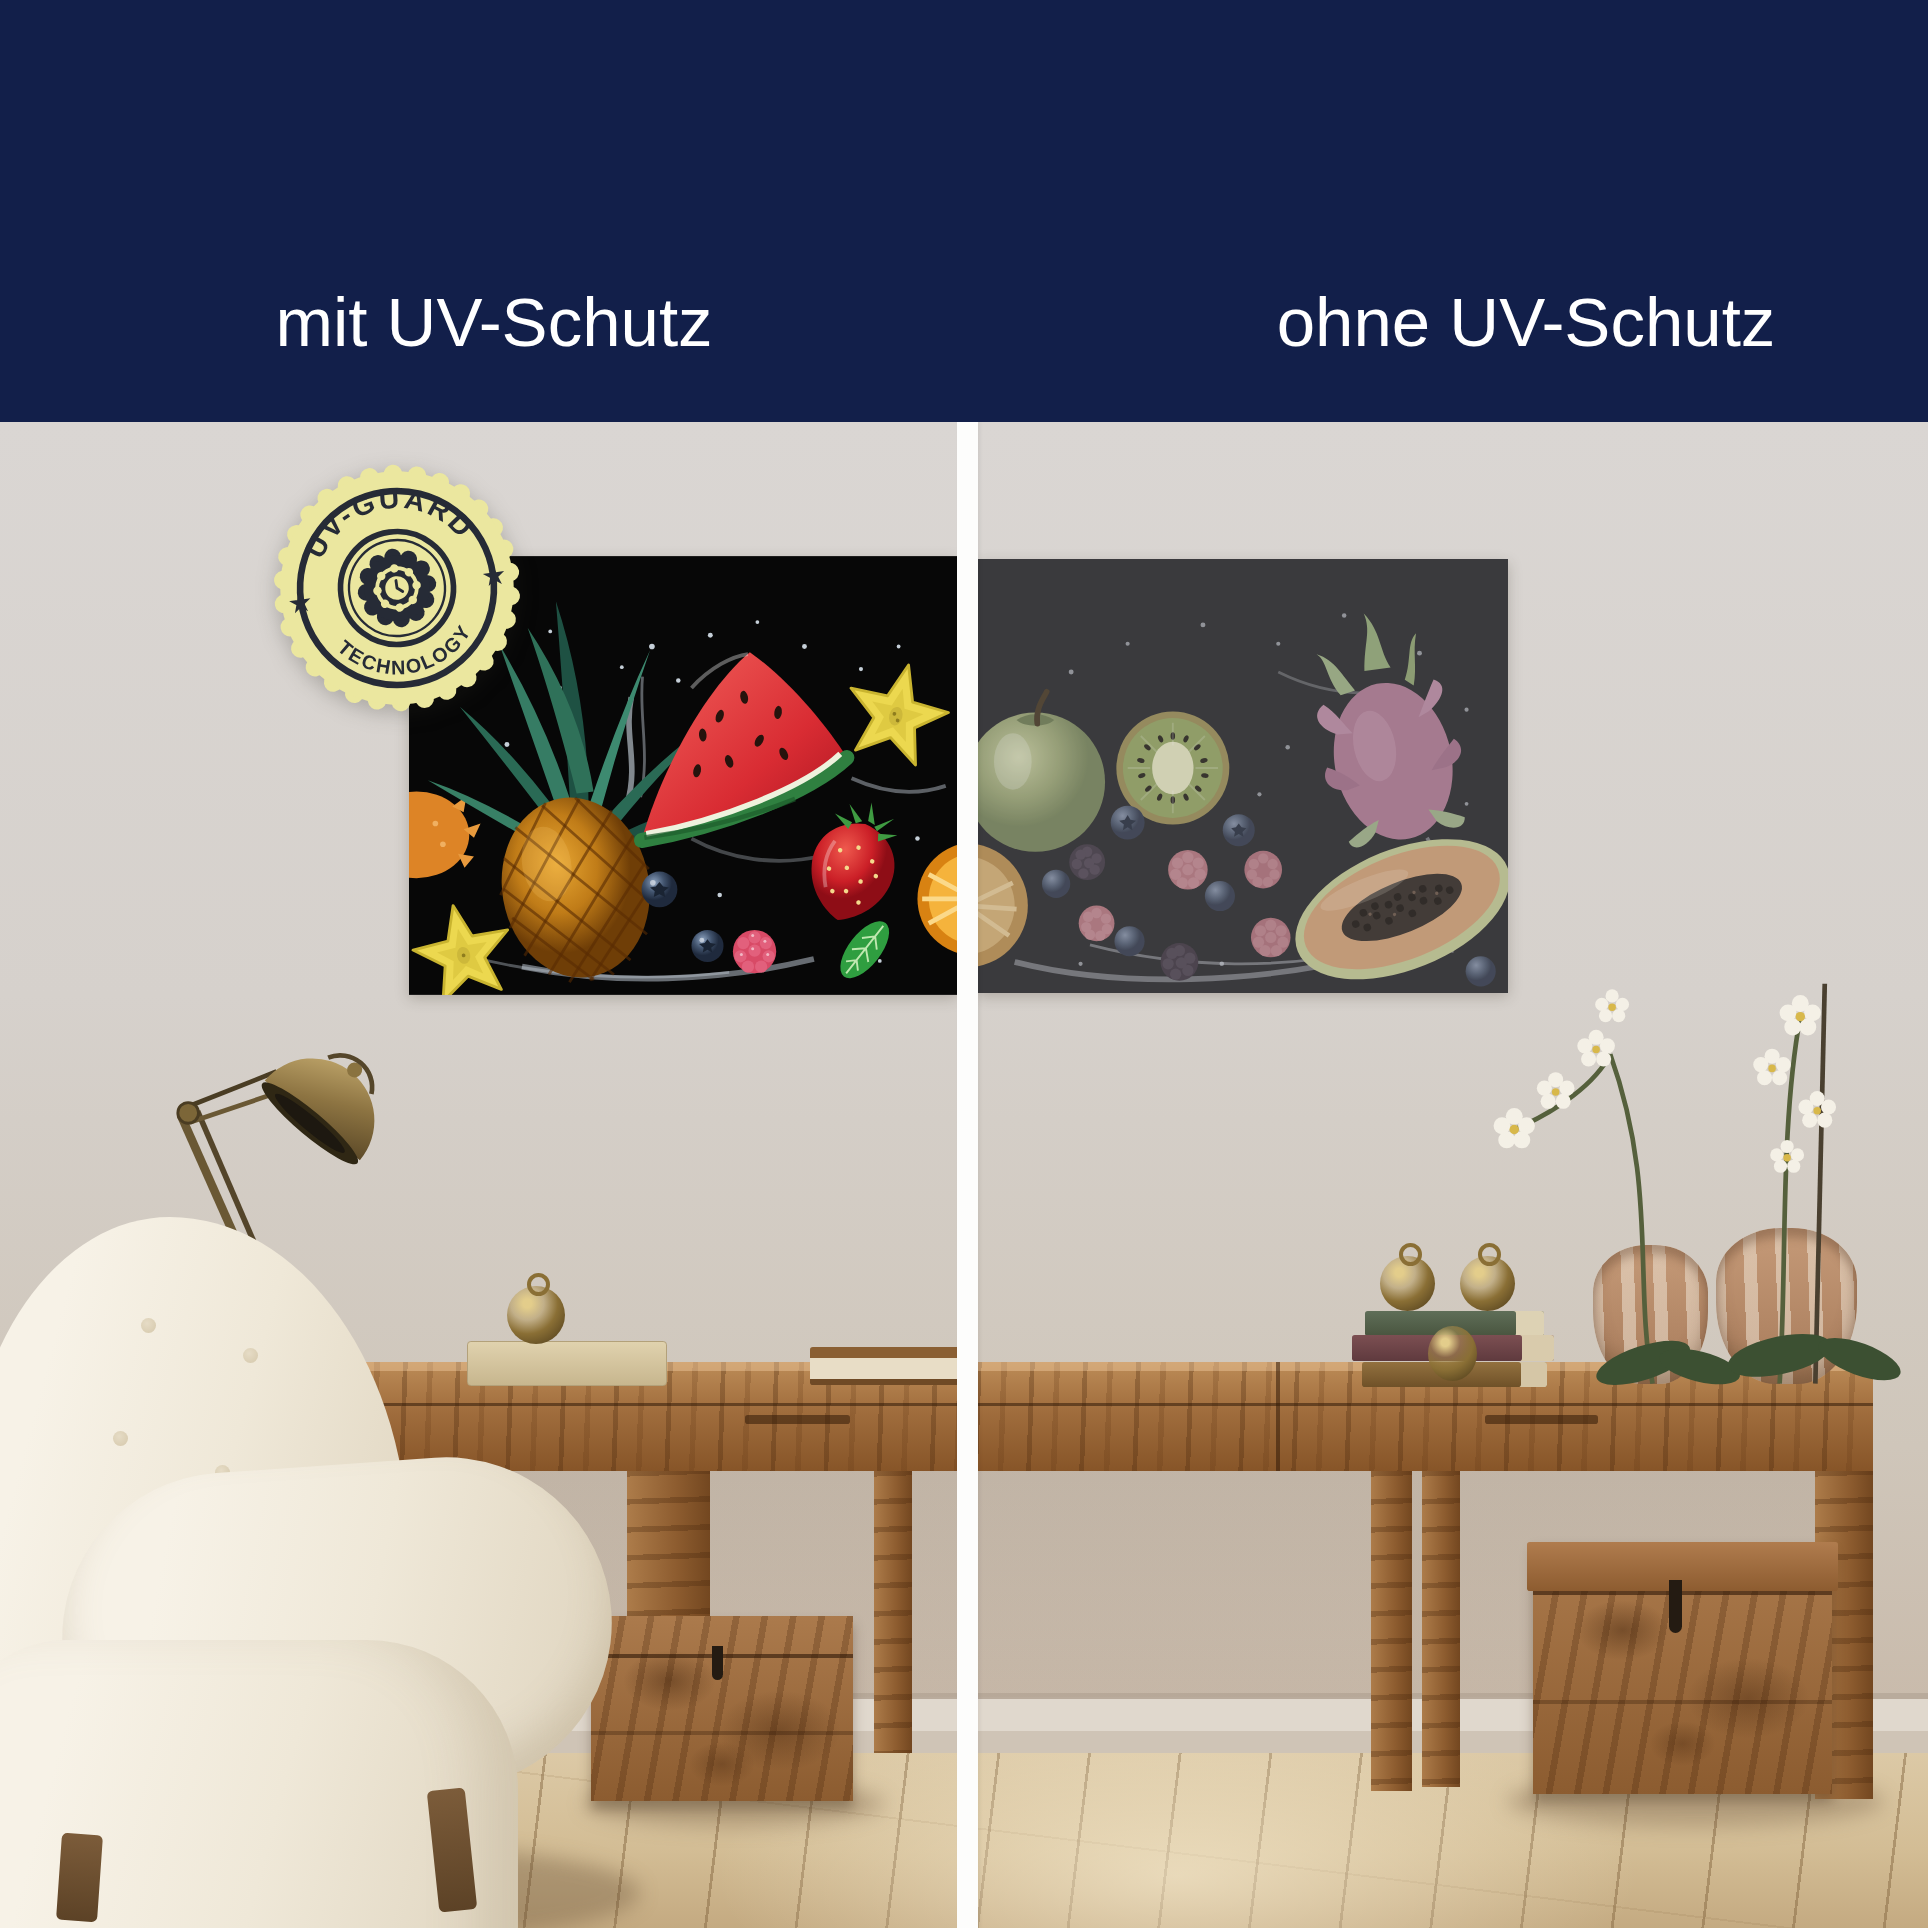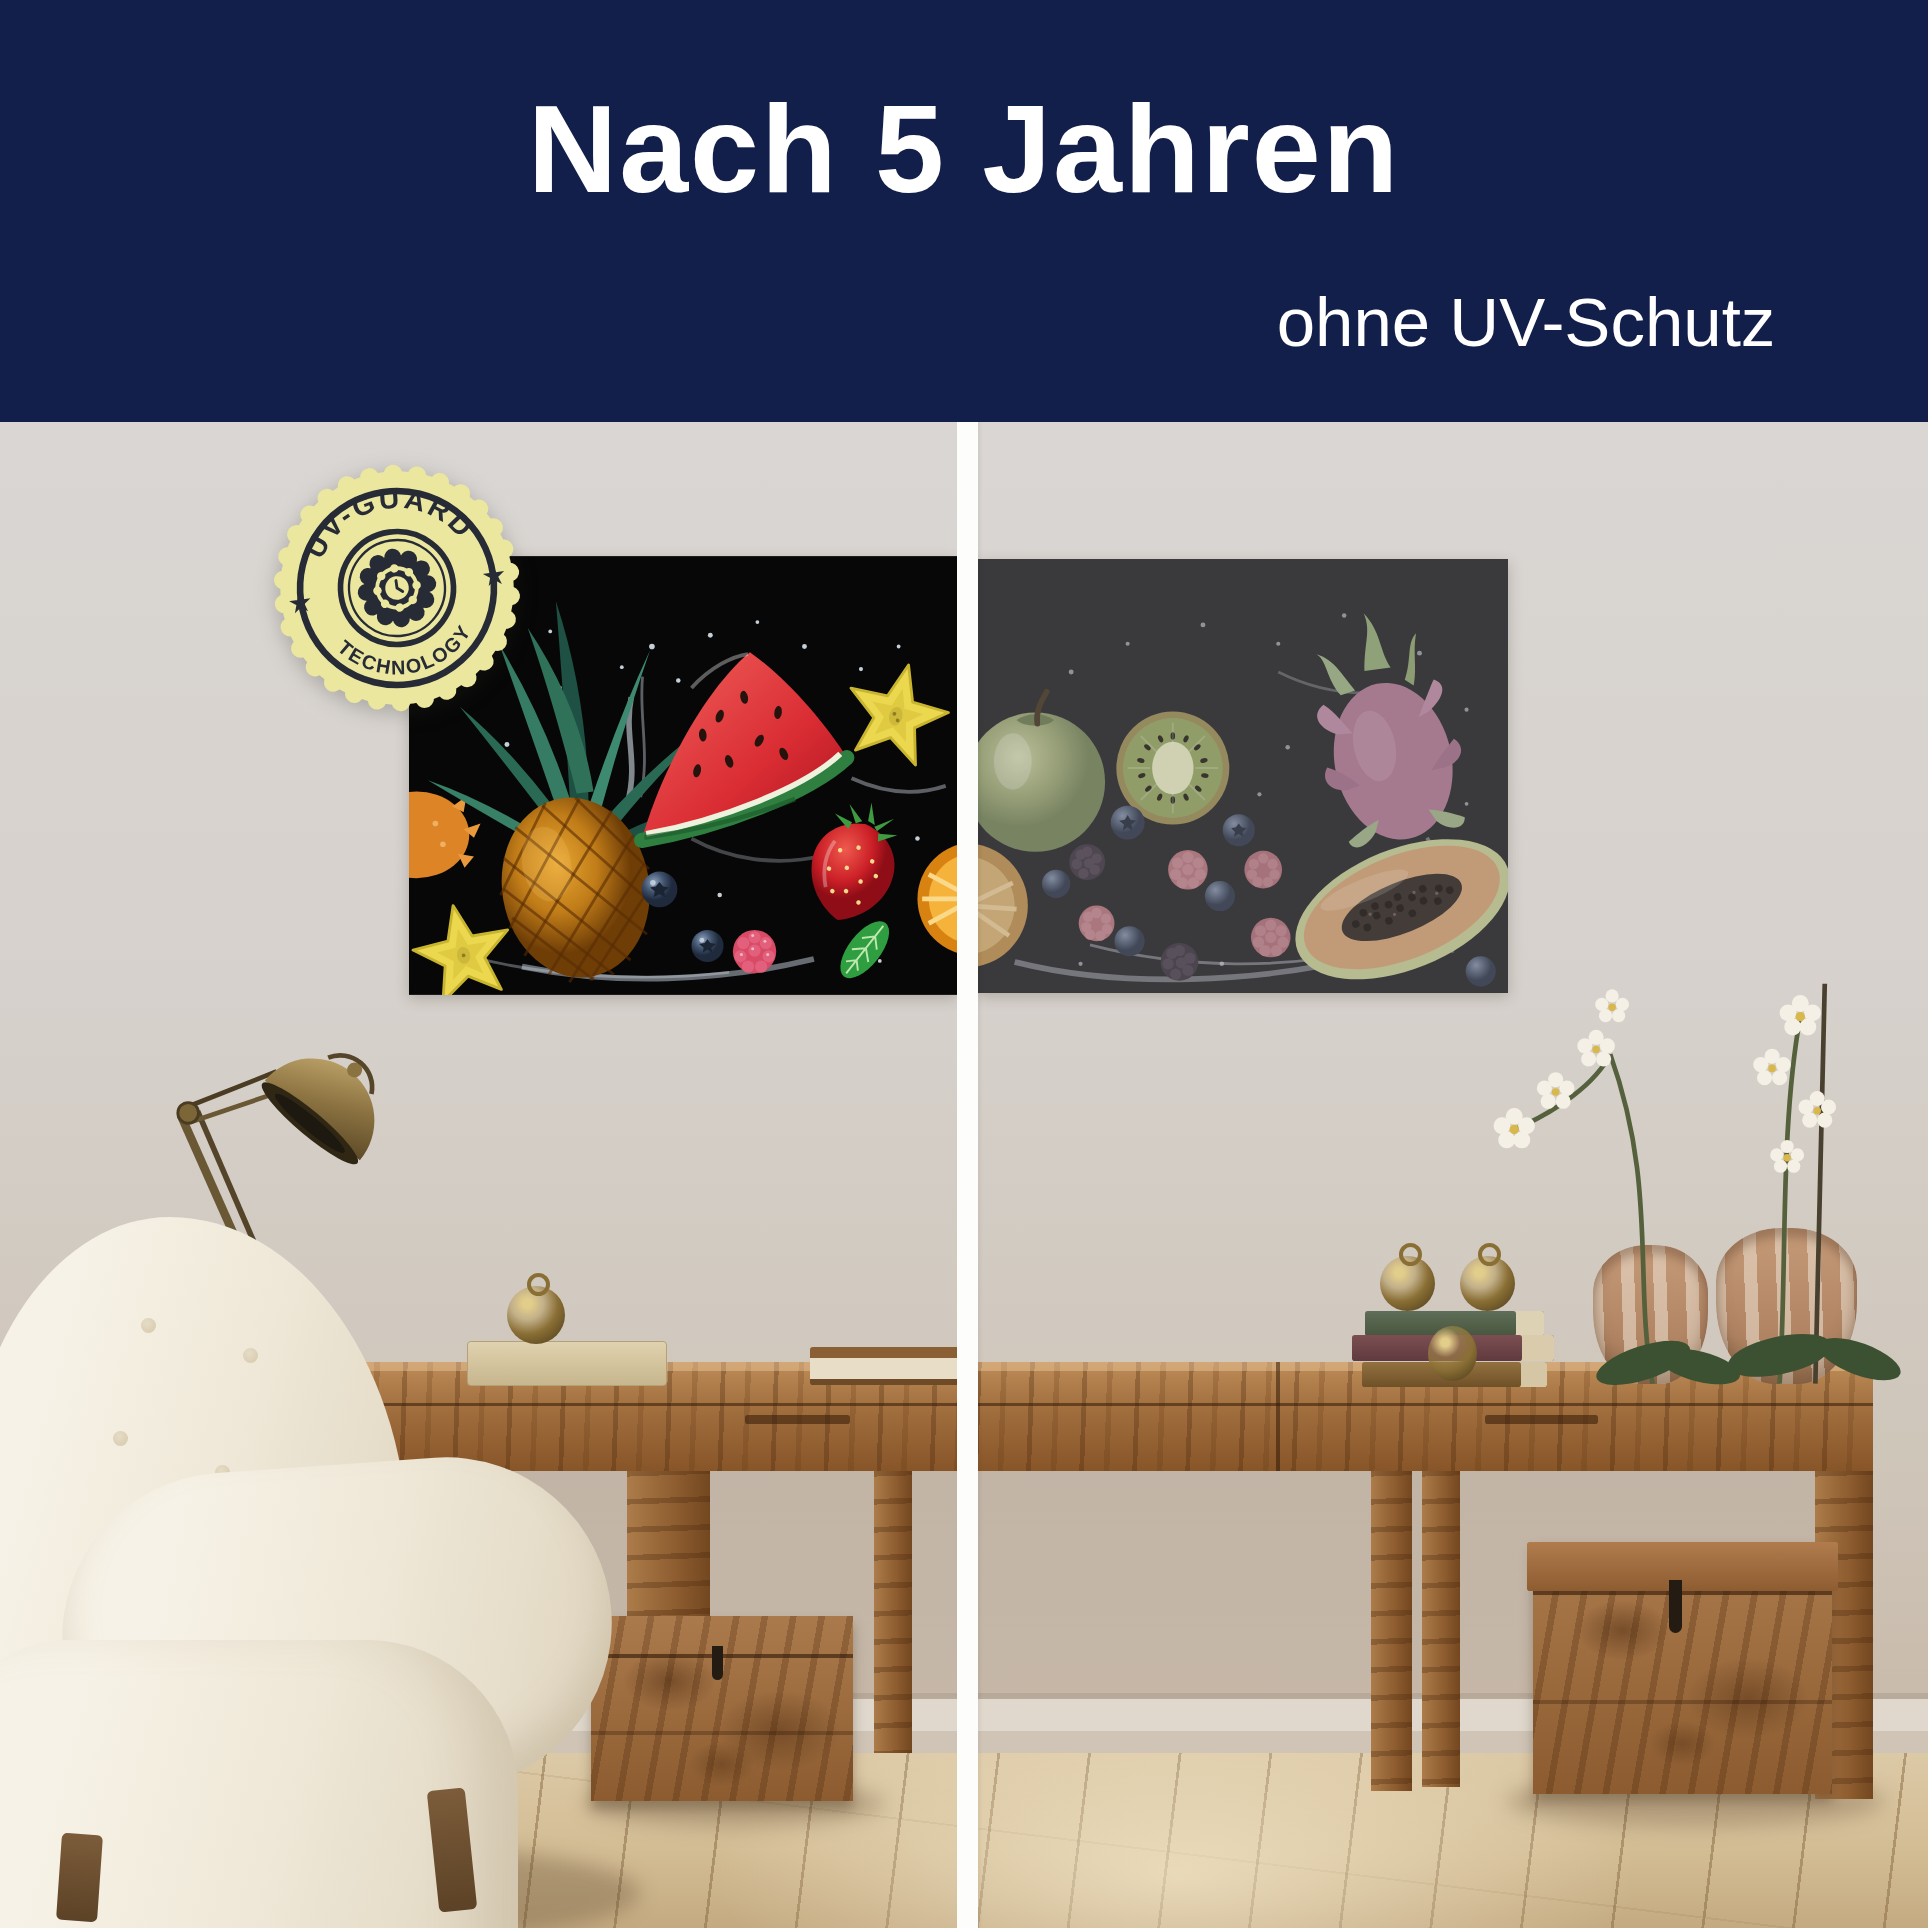--- a/index.html
+++ b/index.html
@@ -726,18 +726,18 @@
     <div class="tuft" style="left:243px;top:1348px"></div>
     <div class="tuft" style="left:113px;top:1431px"></div>
     <div class="tuft" style="left:215px;top:1465px"></div>
     <div class="shape" style="left:62px;top:1465px;width:550px;height:331px;border-radius:166px;transform:rotate(-4deg);box-shadow:inset 0 -28px 38px rgba(150,130,95,.25)"></div>
     <div class="shape" style="left:-47px;top:1640px;width:565px;height:395px;border-radius:113px 151px 38px 38px;box-shadow:inset -38px -19px 56px rgba(150,130,95,.2)"></div>
   </div>
 
   <div class="divider"></div>
 
   <div class="hdr">
-    <div class="hdr-title">Nach 5 Jahren</div>
+    <div class="hdr-sub left">mit UV-Schutz</div>
     <div class="hdr-sub right">ohne UV-Schutz</div>
   </div>
 
 </div>
 
 
 </body></html>

